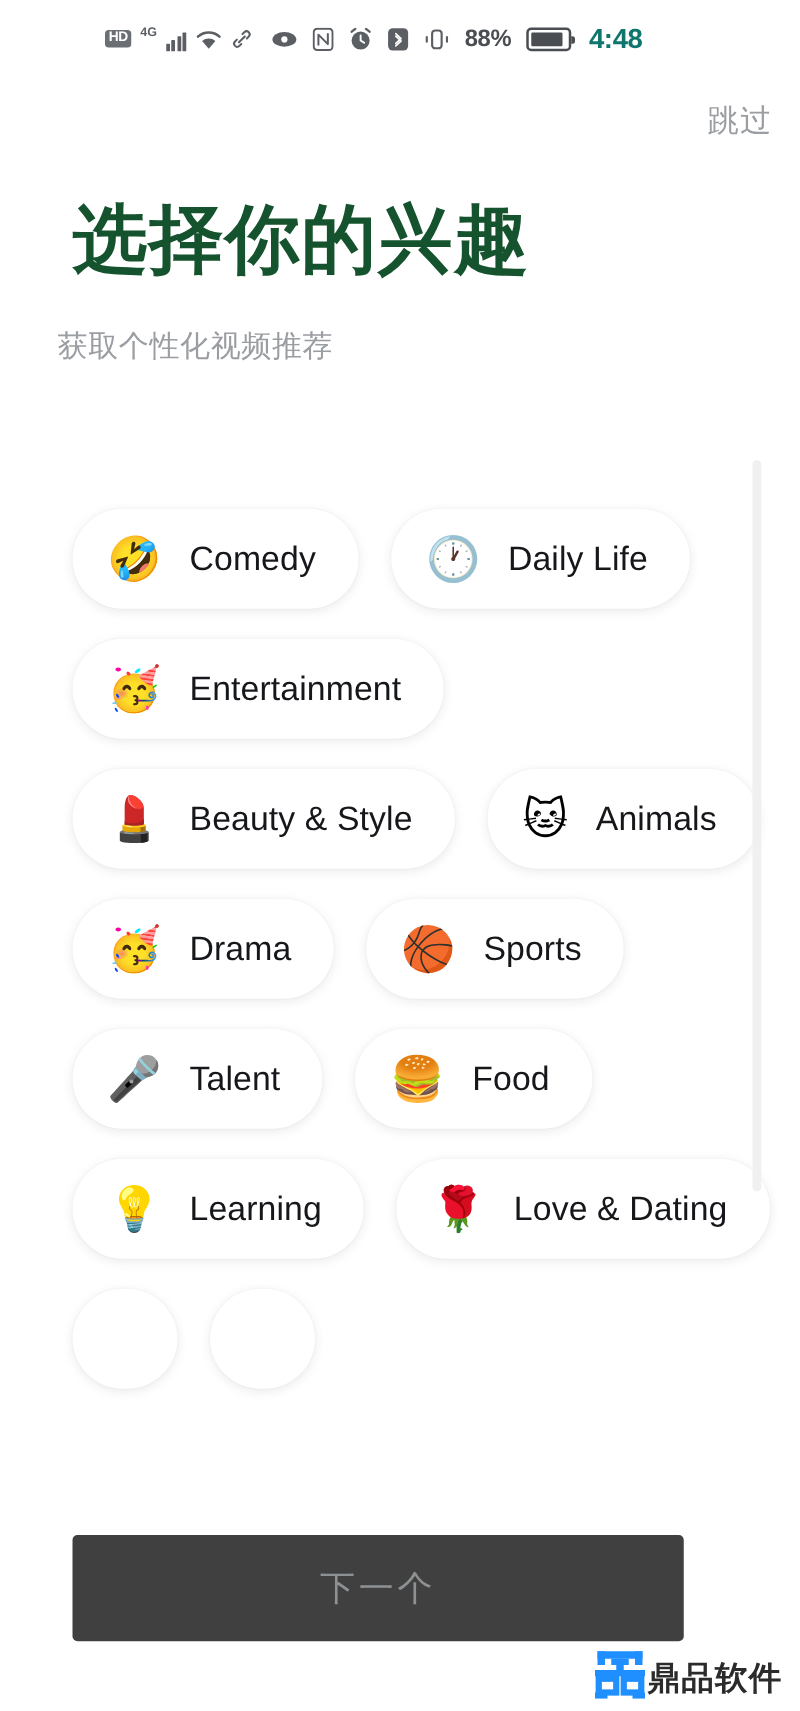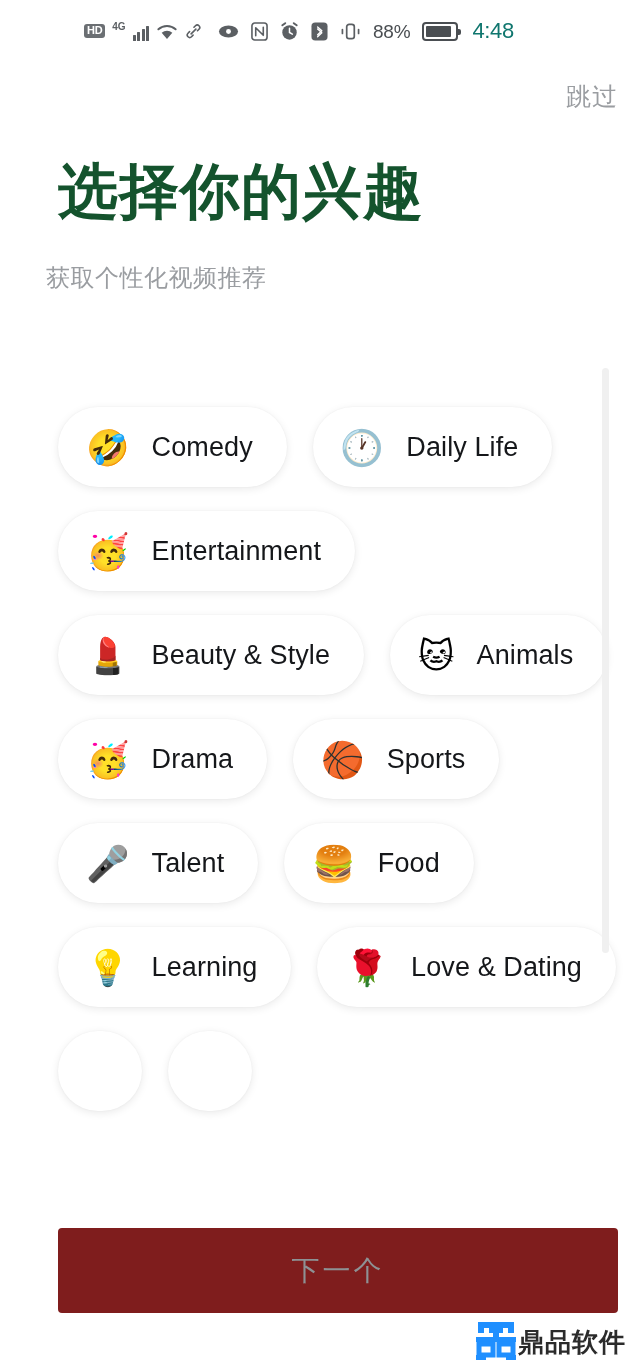--- a/index.html
+++ b/index.html
@@ -37,20 +37,21 @@
     display: flex;
     align-items: center;
     gap: 7px;
   }
   .sb-right {
     position: absolute;
     right: 18px;
     display: flex;
     align-items: center;
     gap: 12px;
+    font-weight: bold;
   }
   .hd-badge {
     display: inline-flex;
     align-items: center;
     justify-content: center;
     background: #6b6f73;
     color: #ffffff;
     border-radius: 3px;
     font-size: 11px;
     font-weight: bold;
@@ -219,23 +220,23 @@
     width: 640px;
     height: 4px;
     background: #ffffff;
   }
 
   
   .next-btn {
     position: absolute;
     left: 58px;
     top: 1228px;
-    width: 560px;
+    width: 489px;
     height: 85px;
-    background: #7f1d1d;
+    background: #404040;
     border: none;
     border-radius: 4px;
     color: #8e9194;
     font-size: 28px;
     letter-spacing: 3px;
     font-family: inherit;
     display: flex;
     align-items: center;
     justify-content: center;
     cursor: default;

